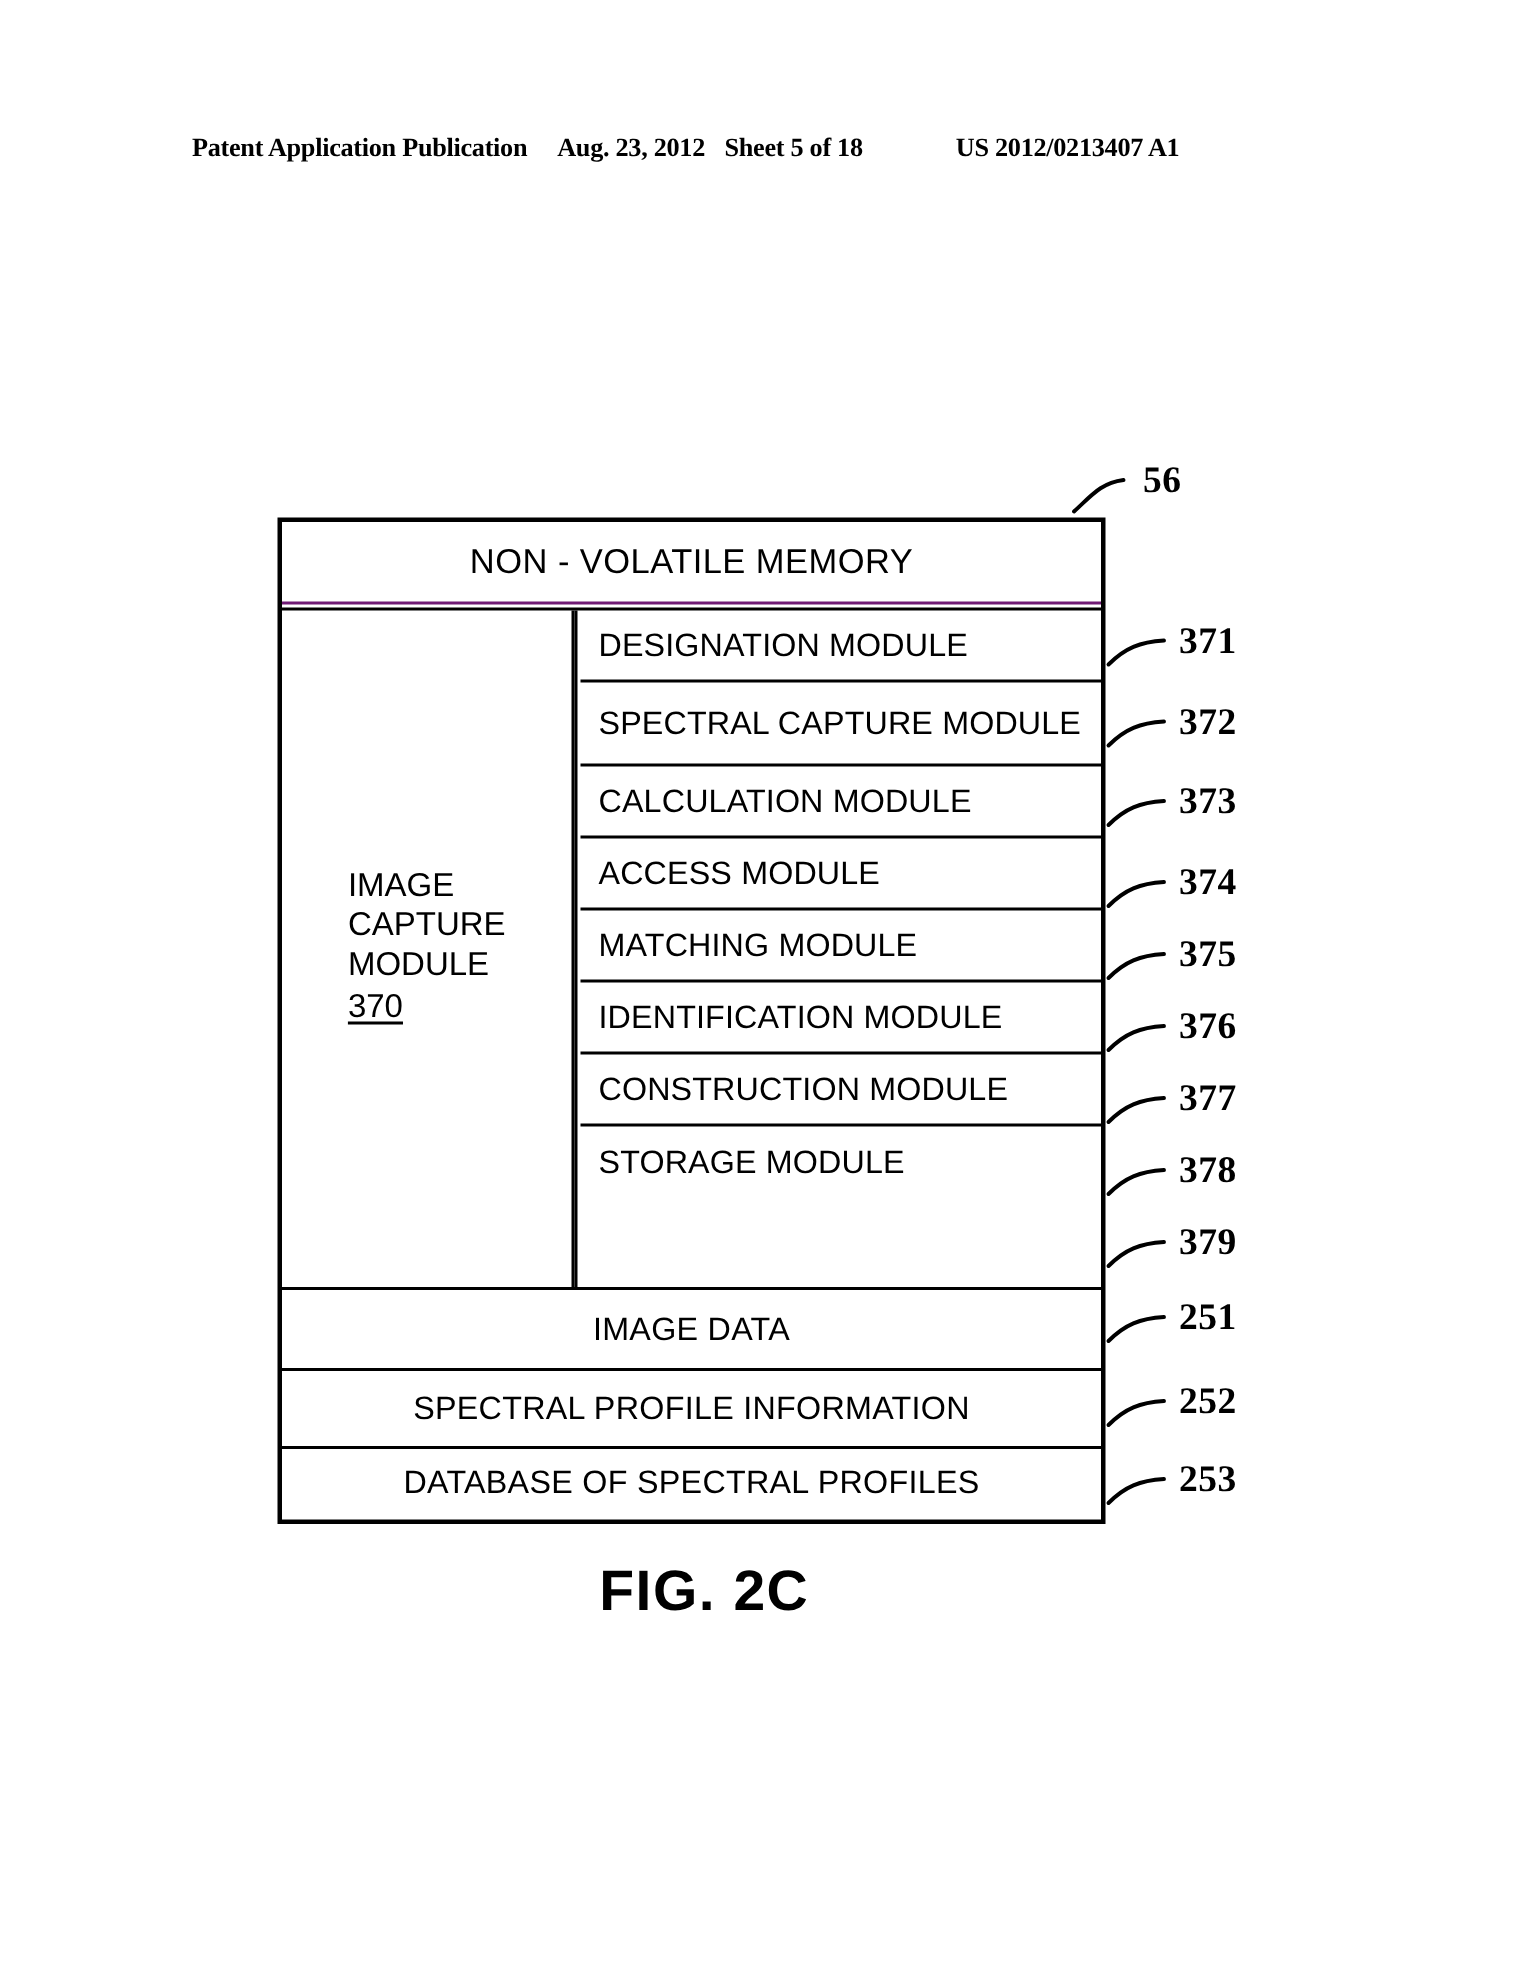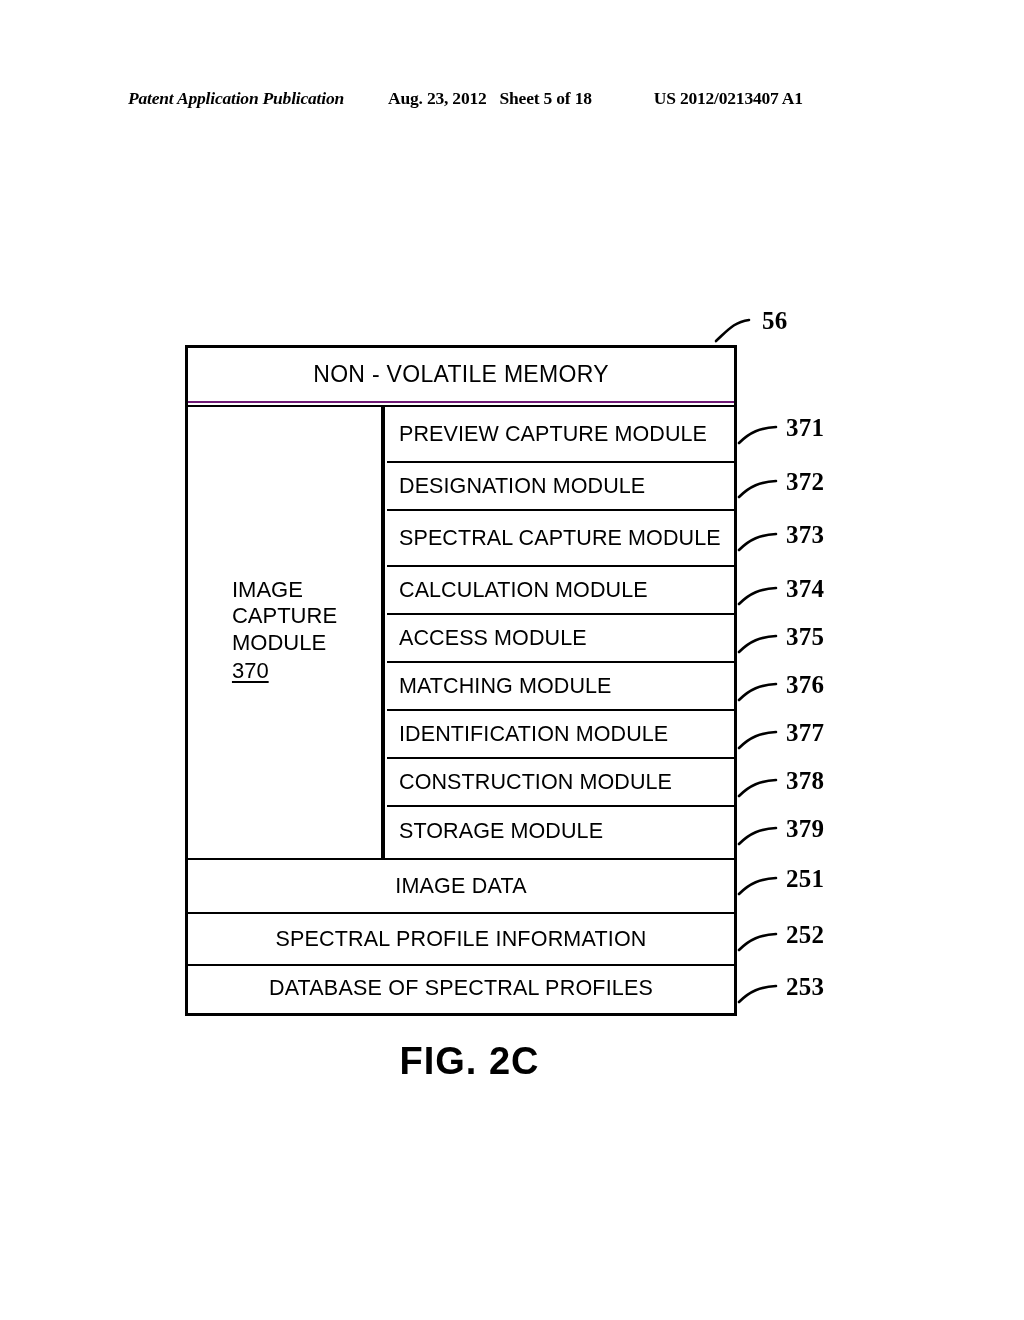--- a/index.html
+++ b/index.html
@@ -25,22 +25,22 @@
     width: 768px;
     height: 28px;
     display: flex;
     align-items: baseline;
     font-family: "Liberation Serif", serif;
     font-weight: bold;
     font-size: 17.5px;
     letter-spacing: -0.2px;
     white-space: nowrap;
   }
-  .ph-pub   { flex: 0 0 auto; font-style: italic; }
-  .ph-date  { flex: 0 0 auto; margin-left: 44px; }
+  .ph-pub   { flex: 0 0 auto; }
+  .ph-date  { flex: 0 0 auto; margin-left: 20px; }
   .ph-sheet { flex: 0 0 auto; margin-left: 13px; }
   .ph-num   { flex: 0 0 auto; margin-left: 62px; }
 
   
   #figure {
     position: absolute;
     left: 0;
     top: 0;
     width: 1024px;
     height: 1320px;
@@ -226,21 +226,20 @@
           <span>IMAGE</span><br>
           <span>CAPTURE</span><br>
           <span>MODULE</span>
           <span class="icm-ref">370</span>
         </div>
       </div>
 
       <div class="icm-gap"></div>
 
       <div class="icm-right">
-        <div class="mod-row tall">PREVIEW CAPTURE MODULE</div>
         <div class="mod-row short">DESIGNATION MODULE</div>
         <div class="mod-row tall">SPECTRAL CAPTURE MODULE</div>
         <div class="mod-row short">CALCULATION MODULE</div>
         <div class="mod-row short">ACCESS MODULE</div>
         <div class="mod-row short">MATCHING MODULE</div>
         <div class="mod-row short">IDENTIFICATION MODULE</div>
         <div class="mod-row short">CONSTRUCTION MODULE</div>
         <div class="mod-row short">STORAGE MODULE</div>
       </div>
 

